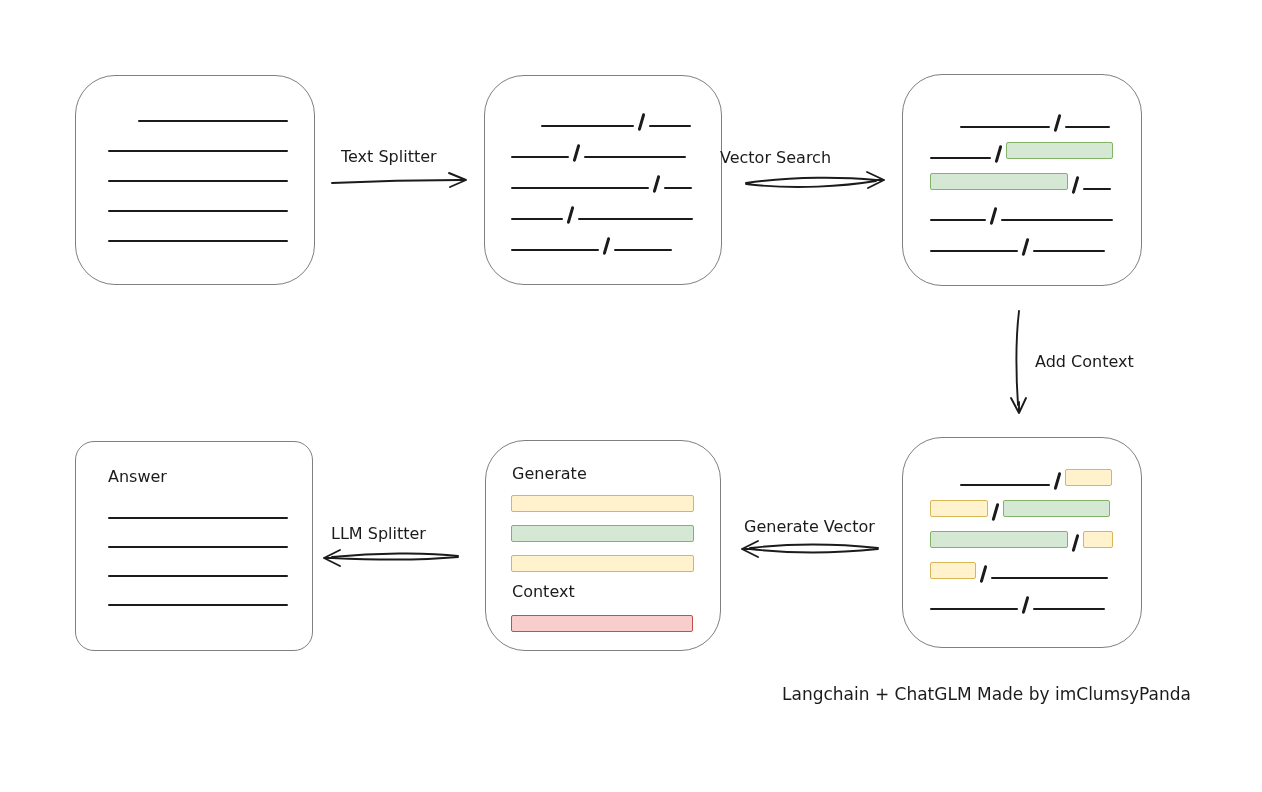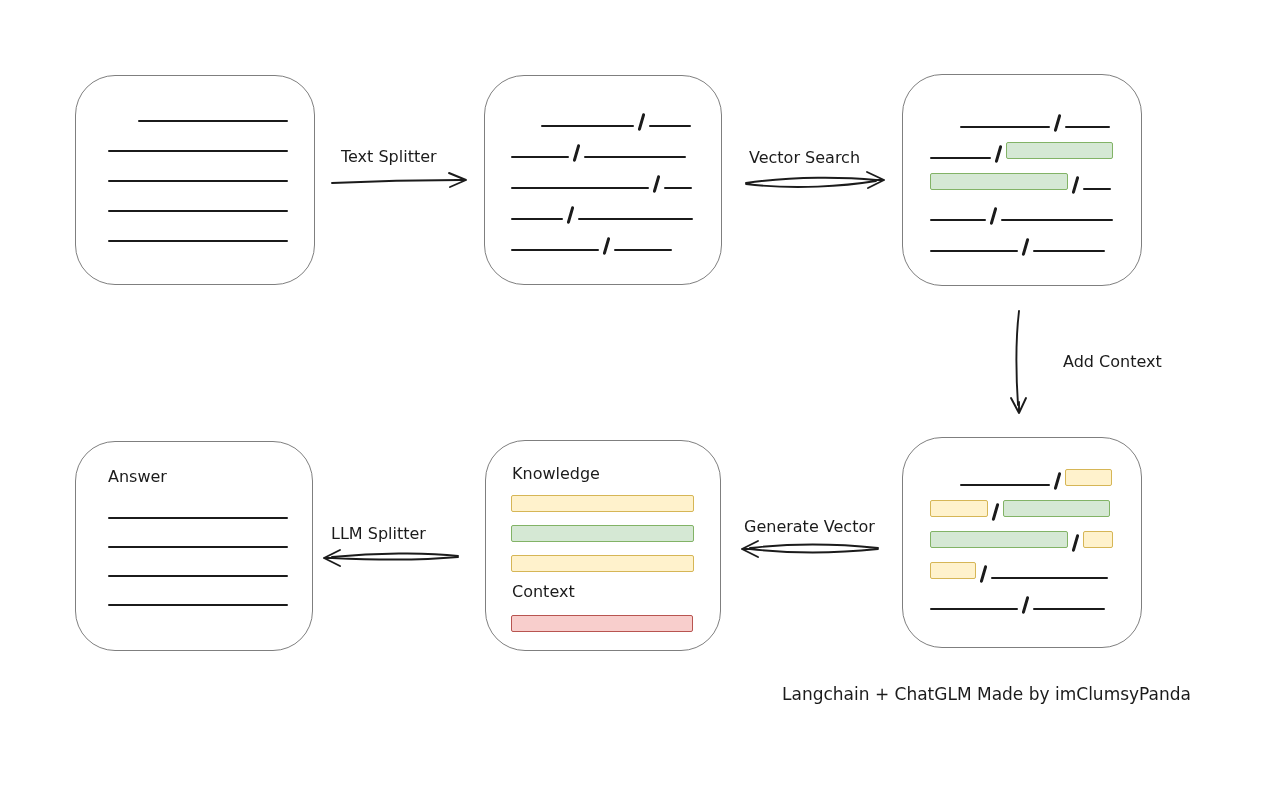--- a/index.html
+++ b/index.html
@@ -155,43 +155,43 @@
         </div>
         <div class="seg-row">
           <div class="seg-line" style="width: 88px;"></div>
           <div class="slash"></div>
           <div class="seg-line" style="width: 72px;"></div>
         </div>
       </div>
   </div>
 
   <div class="node" style="left:485px;top:440px;width:236px;height:211px;">
-    <div class="box-label" style="left:26px;top:23px;">Knowledge</div>
+    <div class="box-label" style="left:26px;top:23px;">Generate</div>
     <div class="bars" style="left:25px;top:54px;">
         <div class="bar yellow" style="width: 183px;"></div>
         <div class="bar green" style="width: 183px;"></div>
         <div class="bar yellow" style="width: 183px;"></div>
       </div>
     <div class="box-label" style="left:26px;top:141px;">Context</div>
     <div class="bars" style="left:25px;top:174px;">
         <div class="bar red" style="width: 182px;"></div>
       </div>
   </div>
 
-  <div class="node" style="left:75px;top:441px;width:238px;height:210px;">
+  <div class="node" style="left:75px;top:441px;width:238px;height:210px;border-radius:19px;">
     <div class="box-label" style="left:32px;top:25px;">Answer</div>
     <div class="answer-lines" style="left:32px;top:75px;">
         <div class="answer-line" style="width: 180px;"></div>
         <div class="answer-line" style="width: 180px;"></div>
         <div class="answer-line" style="width: 180px;"></div>
         <div class="answer-line" style="width: 180px;"></div>
       </div>
   </div>
 
   <div class="arrow-label" style="left:341px;top:147px;text-align:center;">Text Splitter</div>
-  <div class="arrow-label" style="left:749px;top:148px;">Vector Search</div>
-  <div class="arrow-label" style="left:1035px;top:352px;margin-left:28px;">Add Context</div>
+  <div class="arrow-label" style="left:720px;top:148px;">Vector Search</div>
+  <div class="arrow-label" style="left:1035px;top:352px;">Add Context</div>
   <div class="arrow-label" style="left:744px;top:517px;">Generate Vector</div>
   <div class="arrow-label" style="left:331px;top:524px;">LLM Splitter</div>
 
   <div class="caption" style="left:782px;top:684px;">Langchain + ChatGLM Made by imClumsyPanda</div>
 
 </div>
 
 </body></html>

